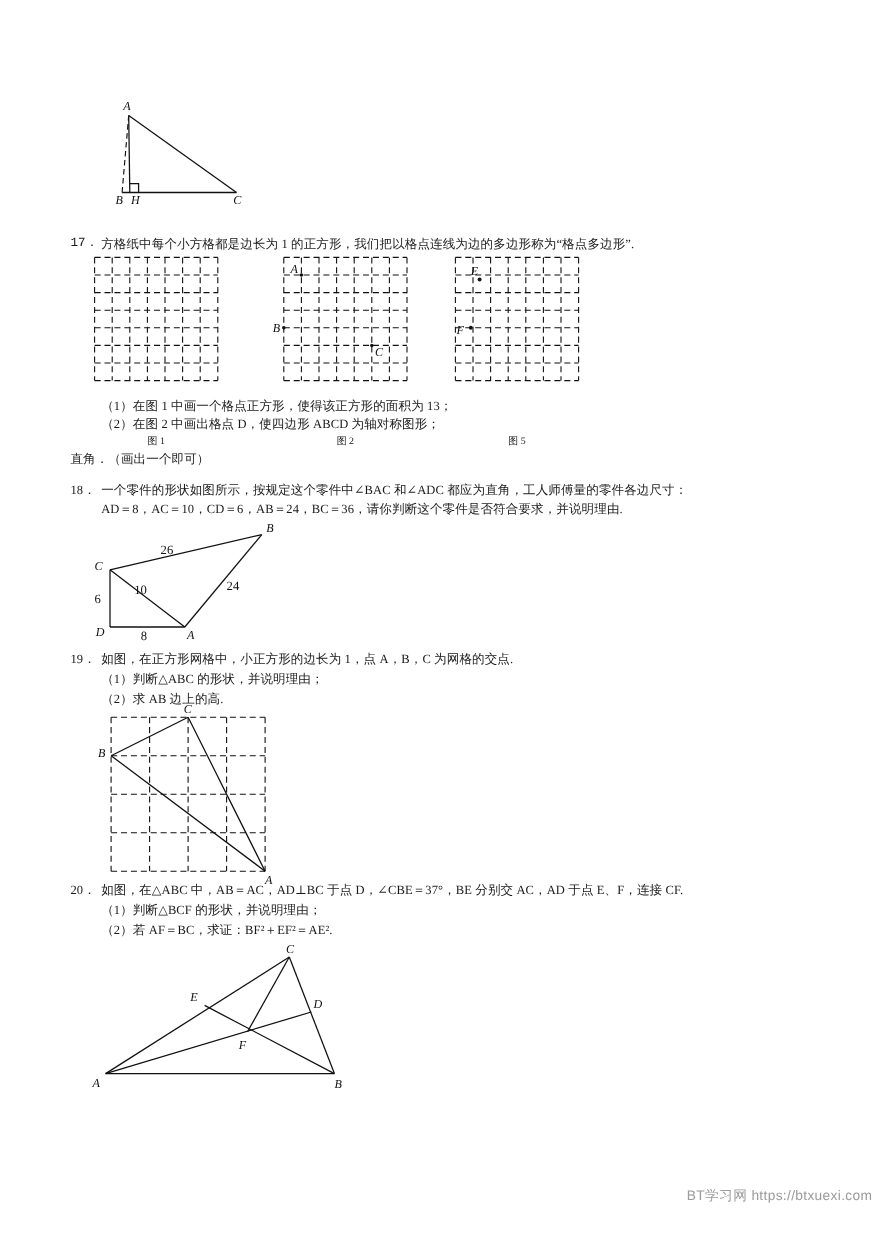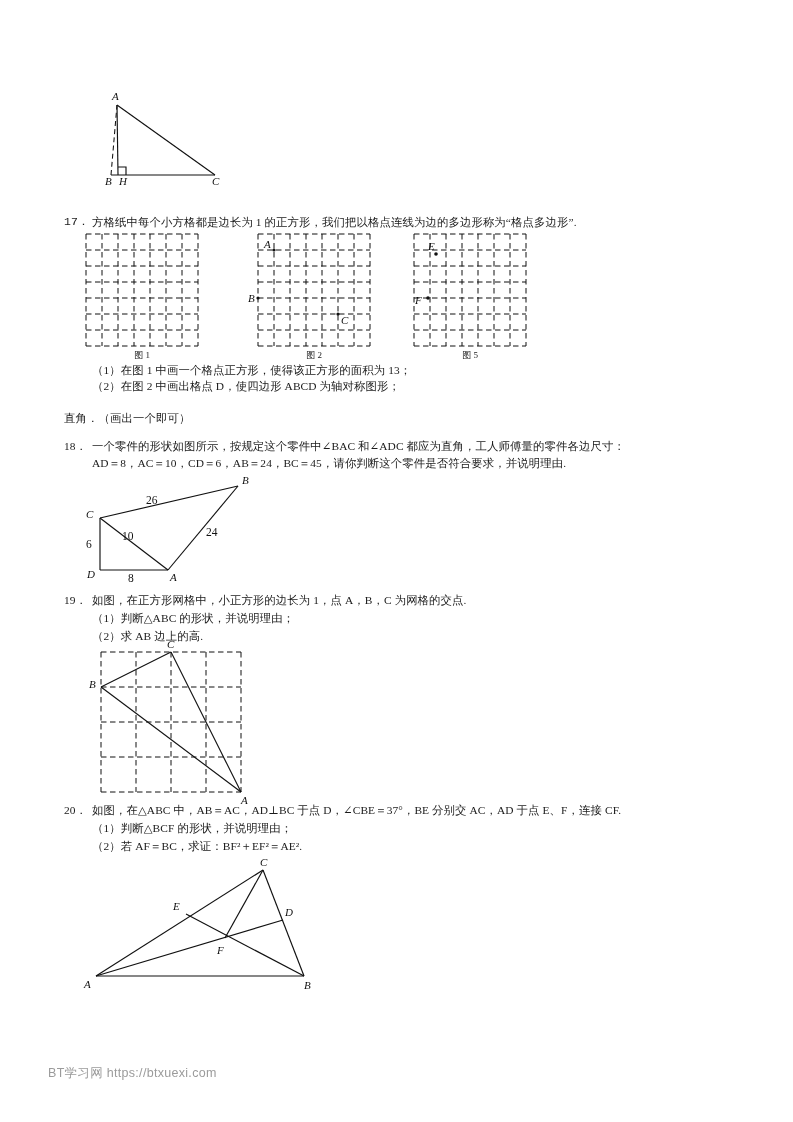--- a/index.html
+++ b/index.html
@@ -40,20 +40,21 @@
   
   .fig {
     position: absolute;
   }
   .fig svg { display: block; overflow: visible; }
   .fig-caption {
     position: absolute;
     font-size: 9px;
     white-space: nowrap;
     text-align: center;
+    margin-top: 46px;
   }
 
   svg text.lbl {
     font-family: "Liberation Serif", serif;
     font-style: italic;
     font-size: 11px;
     fill: #111;
   }
   svg text.num {
     font-family: "Liberation Serif", serif;
@@ -77,27 +78,26 @@
     fill: none;
     stroke-dasharray: 5.5 3.5;
   }
   svg circle.pt { fill: #111; }
 
   
   .footer {
     position: absolute;
     left: 0;
     right: 0;
-    bottom: 40px;
-    text-align: left;
+    bottom: 26px;
+    text-align: right;
     font-size: 12.5px;
     color: #9b9b9b;
     font-family: "Liberation Sans", sans-serif;
     letter-spacing: 0.3px;
-    margin-left: 48px;
   }
 </style>
 </head>
 <body>
 
 <div class="page">
 
   <div class="fig" style="left:95px; top:88px; width:150px; height:100px;">
     <svg width="150" height="100" viewBox="0 0 150 100">
 
@@ -199,21 +199,21 @@
     </svg>
   </div>
   <div class="fig-caption" style="left:414px; top:349px; width:112px;">图 5</div>
 
   <div class="line" style="left:92px; top:362px;">（1）在图 1 中画一个格点正方形，使得该正方形的面积为 13；</div>
   <div class="line" style="left:92px; top:378px;">（2）在图 2 中画出格点 D，使四边形 ABCD 为轴对称图形；</div>
   <div class="line" style="left:64px; top:410px;">直角．（画出一个即可）</div>
 
   <div class="line" style="left:64px; top:438px;">18．</div>
   <div class="line" style="left:92px; top:438px;">一个零件的形状如图所示，按规定这个零件中∠BAC 和∠ADC 都应为直角，工人师傅量的零件各边尺寸：</div>
-  <div class="line" style="left:92px; top:455px;">AD＝8，AC＝10，CD＝6，AB＝24，BC＝45，请你判断这个零件是否符合要求，并说明理由.</div>
+  <div class="line" style="left:92px; top:455px;">AD＝8，AC＝10，CD＝6，AB＝24，BC＝36，请你判断这个零件是否符合要求，并说明理由.</div>
 
   <div class="fig" style="left:78px; top:474px; width:190px; height:112px;">
     <svg width="190" height="112" viewBox="0 0 190 112">
 
       <line class="solid" x1="22" y1="96" x2="90" y2="96"></line>
       <line class="solid" x1="22" y1="96" x2="22" y2="44"></line>
       <line class="solid" x1="22" y1="44" x2="90" y2="96"></line>
       <line class="solid" x1="22" y1="44" x2="160" y2="12"></line>
       <line class="solid" x1="160" y1="12" x2="90" y2="96"></line>
       <text class="lbl" x="9" y="104">D</text>

